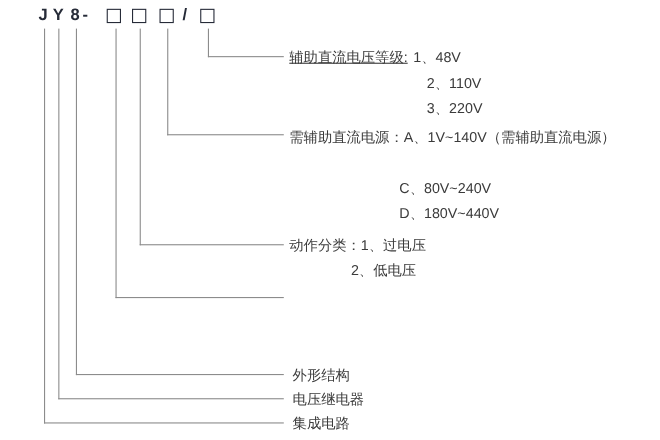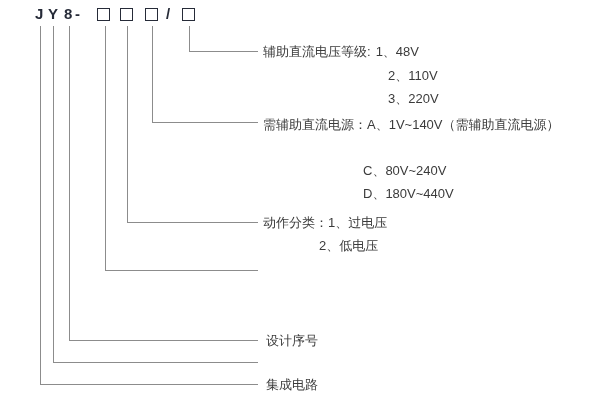--- a/index.html
+++ b/index.html
@@ -36,21 +36,21 @@
     border-left:1px solid var(--line);
     border-bottom:1px solid var(--line);
   }
   
   .row{
     position:absolute;
     font-size:13px;line-height:16px;
     color:var(--text);
     white-space:nowrap;
   }
-  .lab{padding-right:5px;}
+  .lab{padding-right:5px;text-decoration:underline;}
 </style>
 </head>
 <body>
 
 <div class="stage">
 
   <div class="model">
     <span class="mch" style="left:35px">J</span>
     <span class="mch" style="left:48px">Y</span>
     <span class="mch" style="left:64px">8</span>
@@ -81,16 +81,17 @@
   </div>
   <div class="row" style="left:363px;top:163px">C、80V~240V</div>
   <div class="row" style="left:363px;top:186px">D、180V~440V</div>
 
   <div class="row" style="left:263px;top:215px">
     <span>动作分类：</span><span>1、过电压</span>
   </div>
   <div class="row" style="left:319px;top:238px">2、低电压</div>
 
 
-  <div class="row" style="left:266px;top:333px">设计序号</div>
+  <div class="row" style="left:266px;top:333px">外形结构</div>
+  <div class="row" style="left:266px;top:355px">电压继电器</div>
   <div class="row" style="left:266px;top:377px">集成电路</div>
 
 </div>
 
 </body></html>

